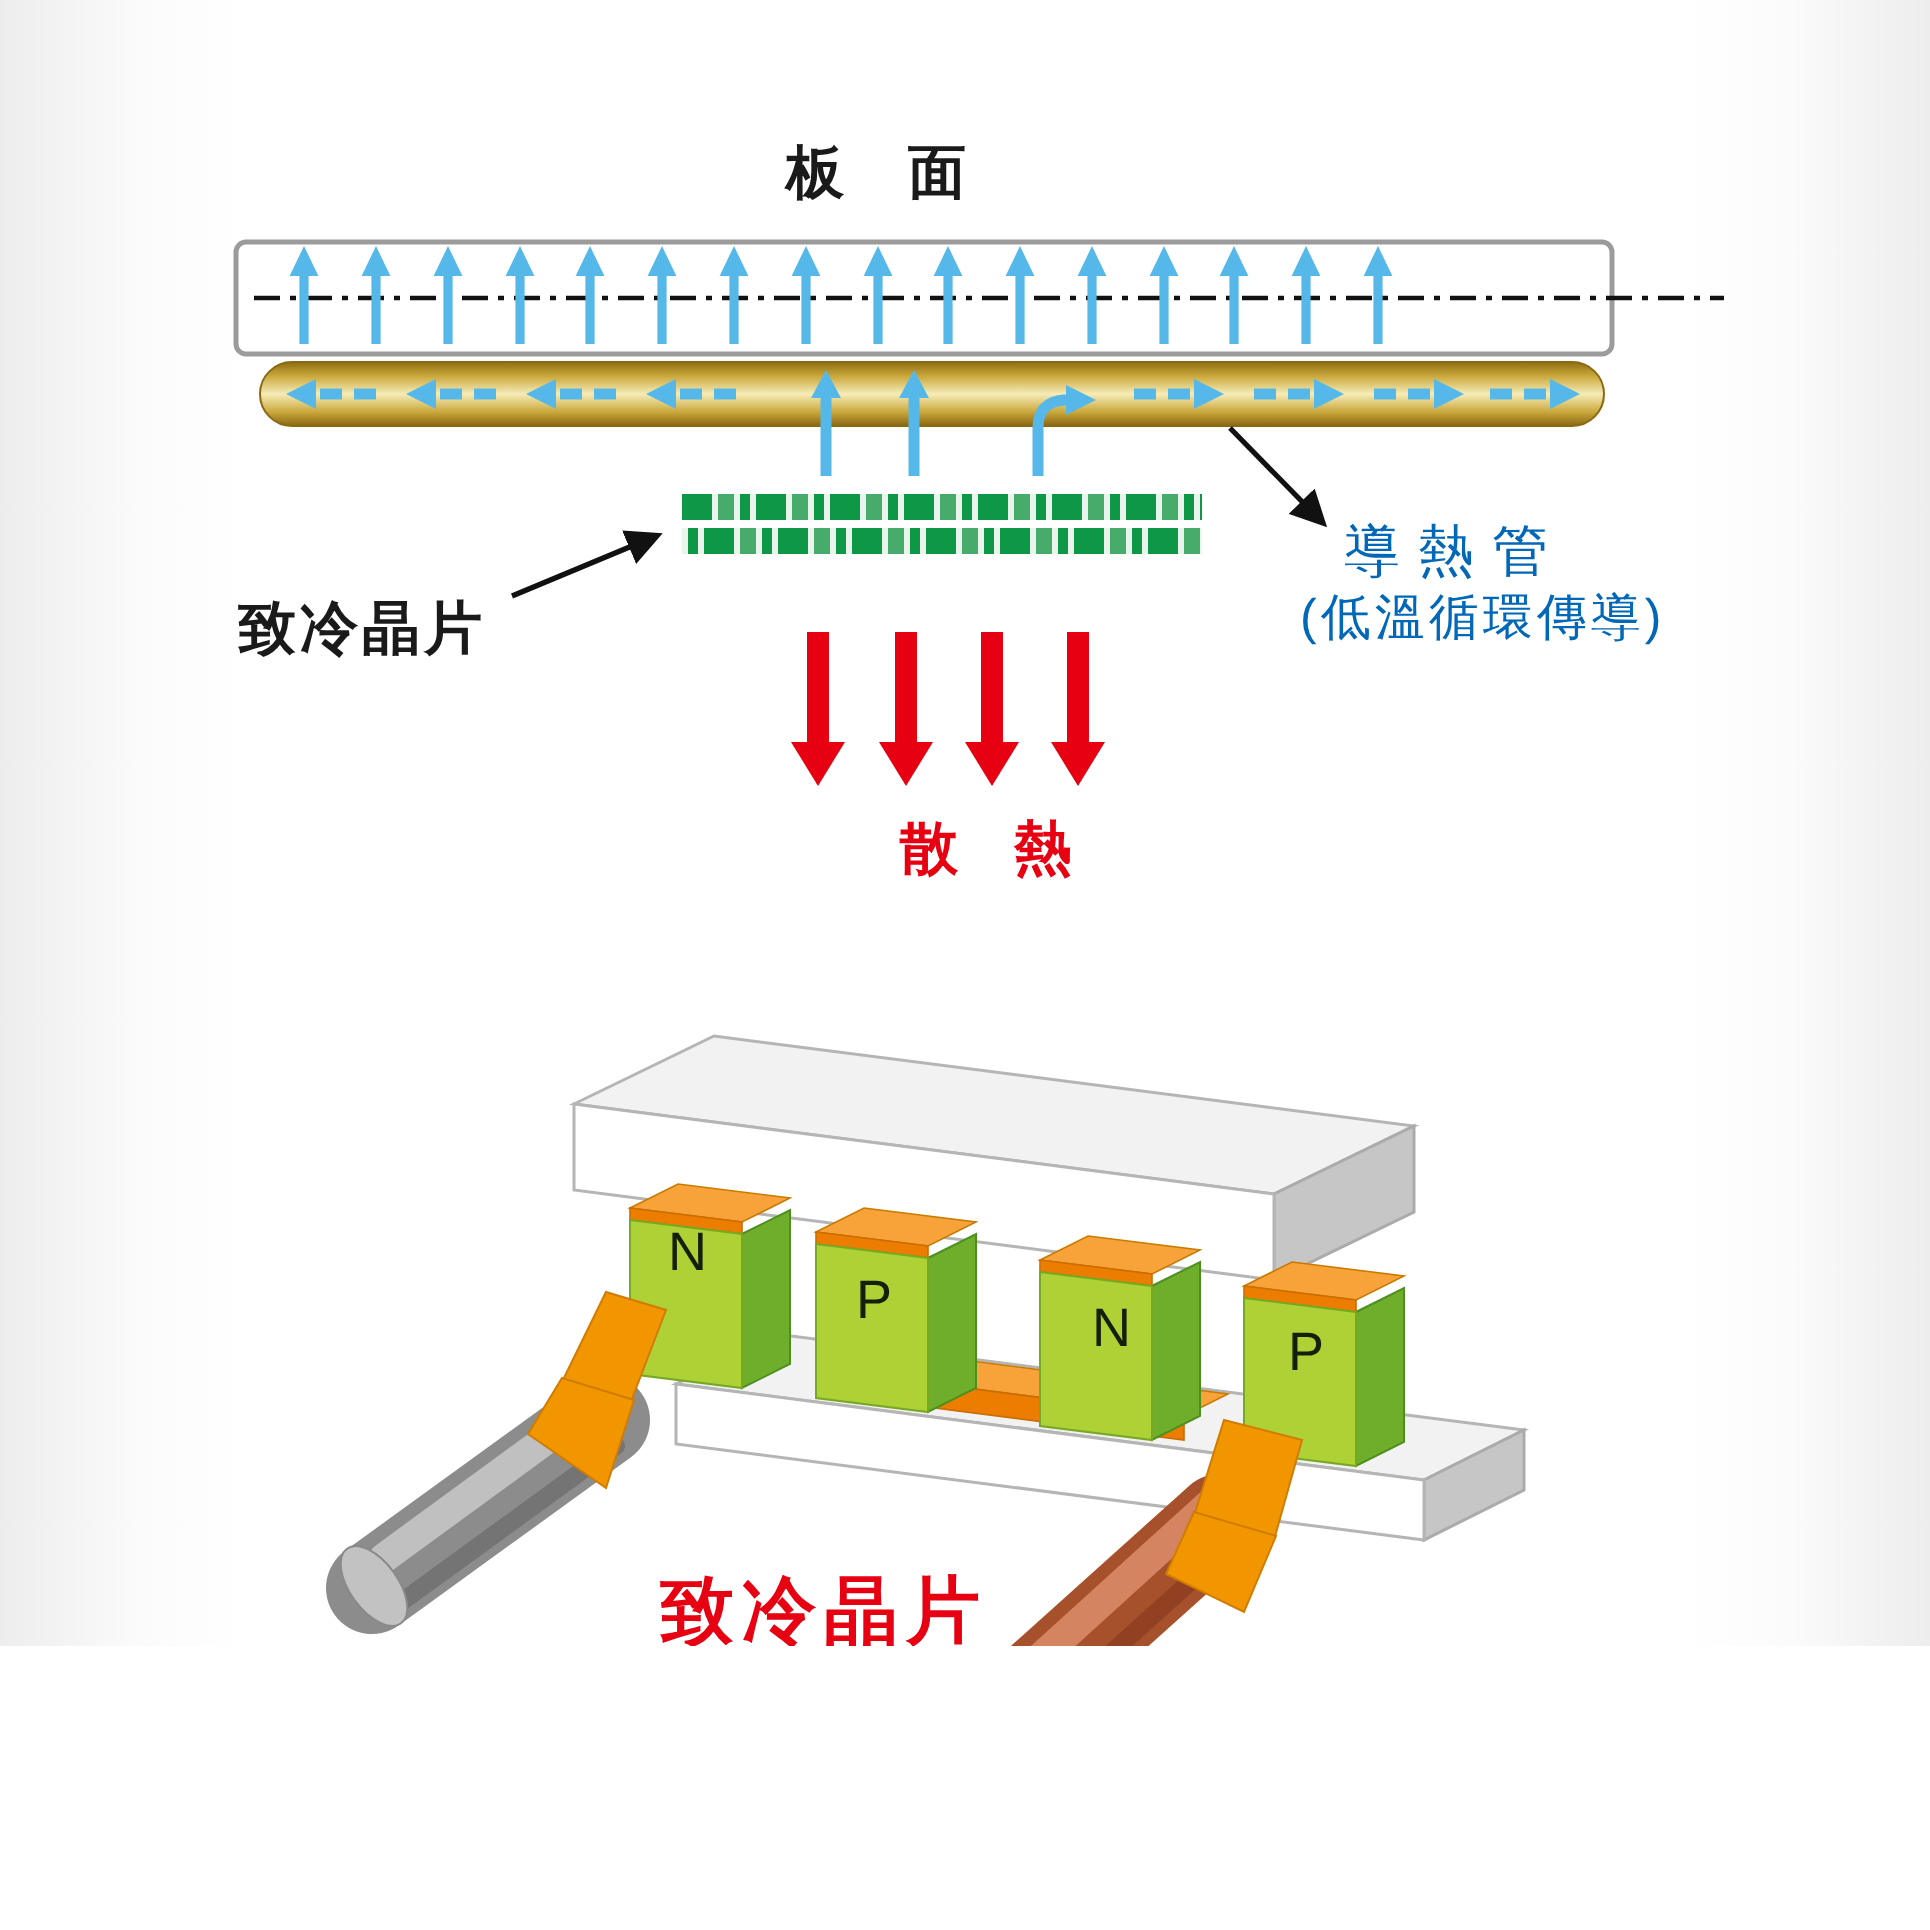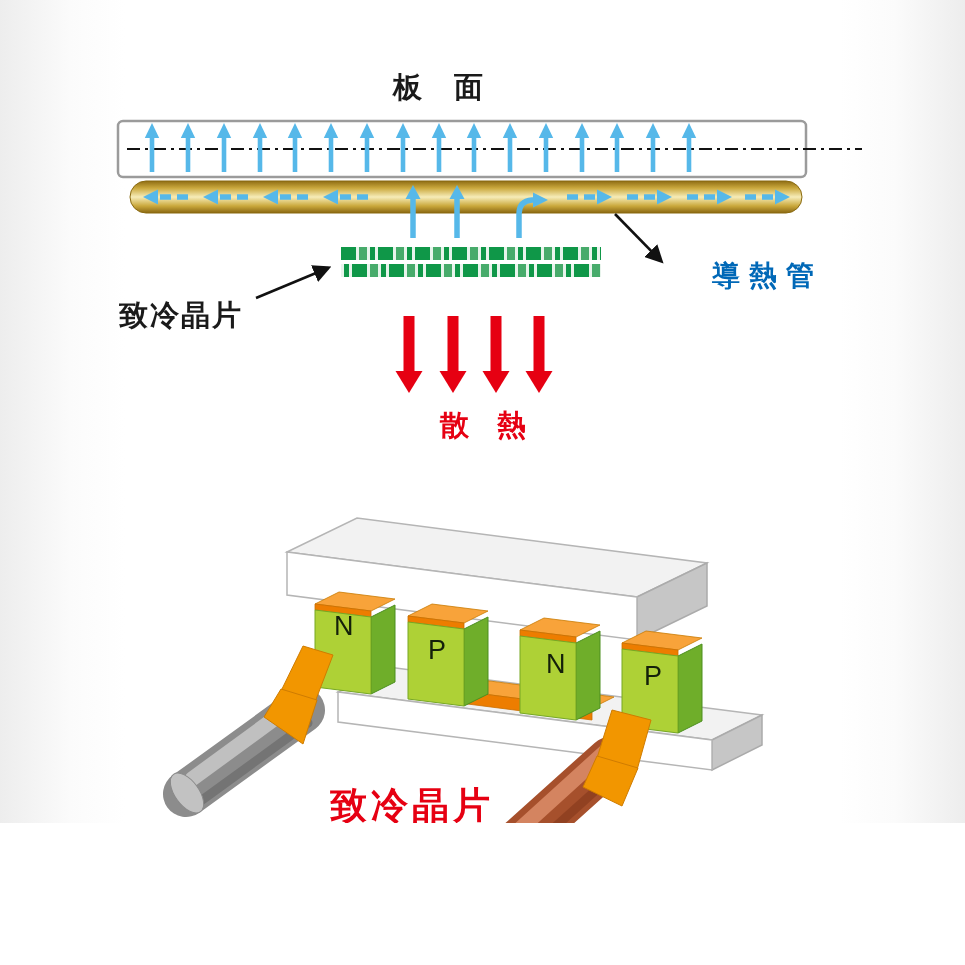--- a/index.html
+++ b/index.html
@@ -5,23 +5,23 @@
   html,body{margin:0;padding:0;background:#ffffff;}
   .canvas{
     position:relative;width:965px;height:823px;overflow:hidden;
     background:linear-gradient(90deg,#ededed 0px,#fbfbfb 70px,#ffffff 125px,#ffffff 840px,#fbfbfb 895px,#ededed 965px);
     font-family:"Liberation Sans","DejaVu Sans",sans-serif;
   }
   svg.layer{position:absolute;left:0;top:0;}
   .lbl{position:absolute;white-space:nowrap;line-height:1.1;}
   .board-title{left:393px;top:72px;font-size:29px;font-weight:600;letter-spacing:12px;color:#1a1a1a;}
   .chip-label{left:119px;top:300px;font-size:29px;font-weight:600;letter-spacing:2px;color:#1a1a1a;}
-  .pipe-label{left:672px;top:261px;font-size:28px;font-weight:700;letter-spacing:9px;color:#0068b7;margin-left:40px;}
+  .pipe-label{left:672px;top:261px;font-size:28px;font-weight:400;letter-spacing:9px;color:#0068b7;}
   .pipe-sublabel{left:650px;top:296px;font-size:25px;font-weight:500;letter-spacing:2px;color:#0068b7;}
-  .heat-label{left:440px;top:410px;font-size:29px;font-weight:600;letter-spacing:10px;color:#e60012;}
+  .heat-label{left:450px;top:410px;font-size:29px;font-weight:600;letter-spacing:10px;color:#e60012;}
   .np{font-size:27px;font-weight:500;color:#14200a;}
   .n1{left:334px;top:612px;}
   .p1{left:428px;top:636px;}
   .n2{left:546px;top:650px;}
   .p2{left:644px;top:662px;}
   .module-caption{left:330px;top:786px;font-size:37px;font-weight:bold;letter-spacing:4px;color:#e60012;}
 </style>
 </head>
 <body>
 
@@ -196,20 +196,21 @@
         <path d="M612,710 L651,720 L637,770 L597,758 Z" fill="#f29600" stroke="#cf7c00" stroke-width="1"></path>
         <path d="M597,756 L638,768 L622,806 L583,787 Z" fill="#f29600" stroke="#cf7c00" stroke-width="1"></path>
       </g>
 
     </g>
   </svg>
 
   <div class="lbl board-title">板 面</div>
   <div class="lbl chip-label">致冷晶片</div>
   <div class="lbl pipe-label">導熱管</div>
+  <div class="lbl pipe-sublabel">(低溫循環傳導)</div>
   <div class="lbl heat-label">散 熱</div>
 
   <div class="lbl np n1">N</div>
   <div class="lbl np p1">P</div>
   <div class="lbl np n2">N</div>
   <div class="lbl np p2">P</div>
 
   <div class="lbl module-caption">致冷晶片</div>
 
 </div>

